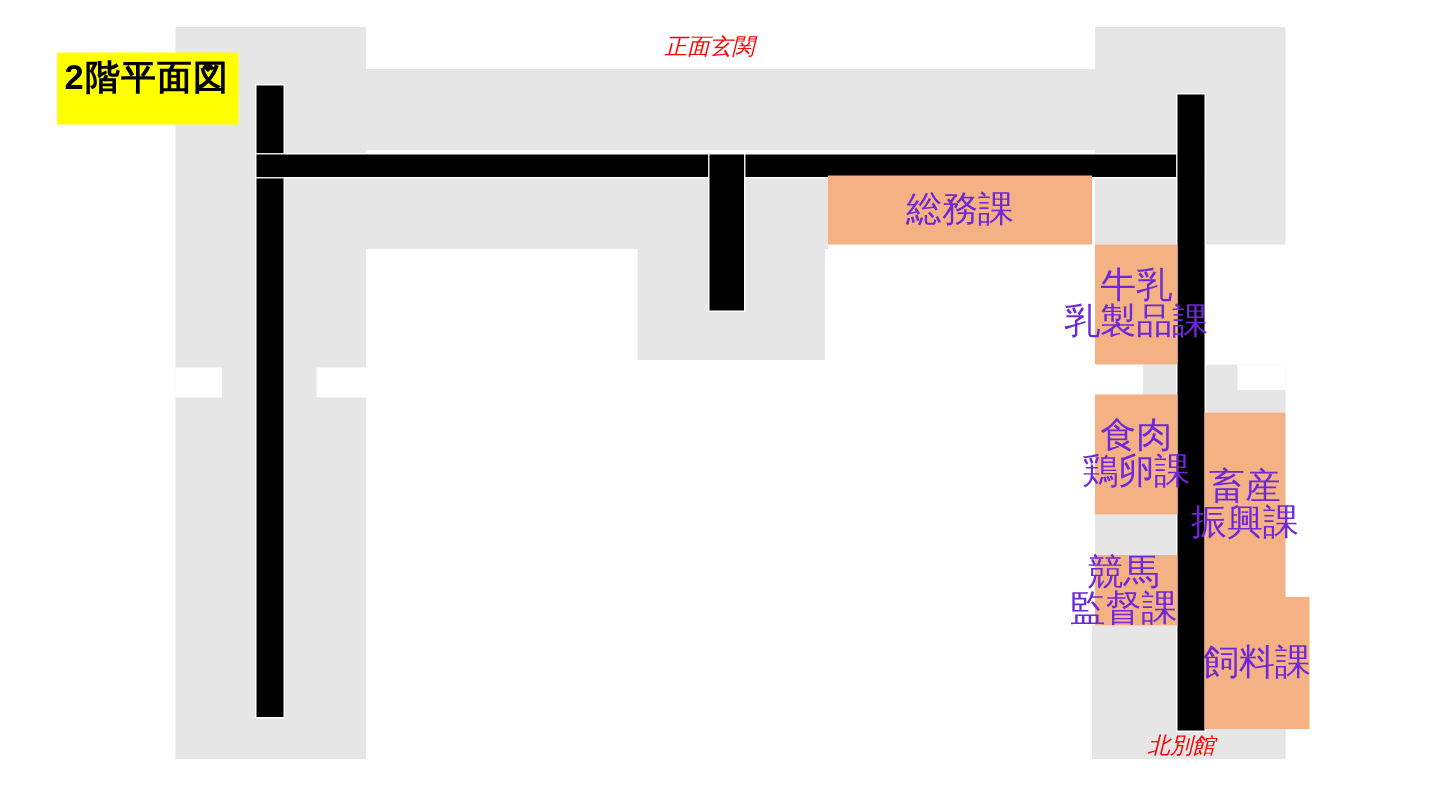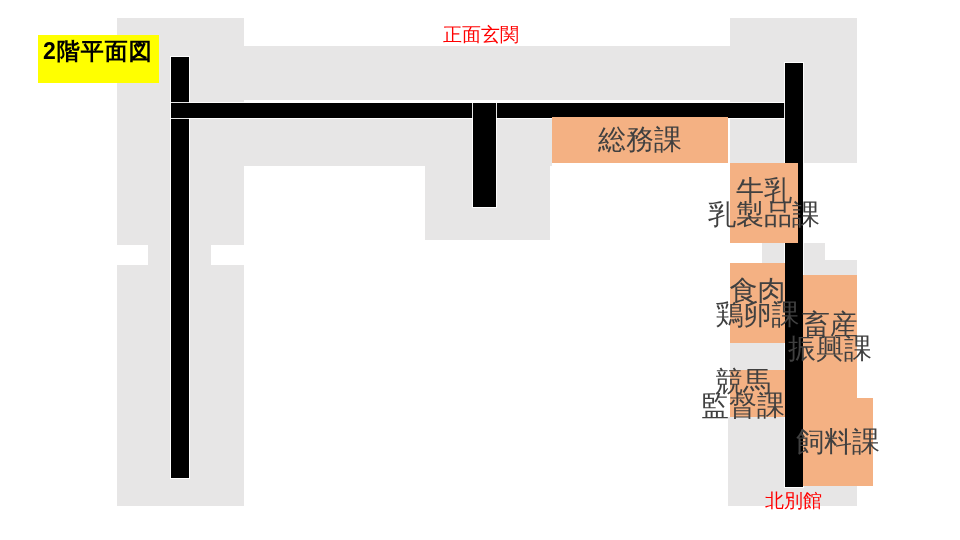--- a/index.html
+++ b/index.html
@@ -6,30 +6,30 @@
   body{font-family:"Liberation Sans","DejaVu Sans",sans-serif;}
   #stage{position:relative;width:960px;height:540px;background:#ffffff;overflow:hidden;}
 
   .floor{position:absolute;background:#e7e6e6;}
   .notch{position:absolute;background:#ffffff;}
   .corridor{position:absolute;background:#000000;box-shadow:0 0 0 1px rgba(255,255,255,0.9);}
 
   .room{
     position:absolute;background:#f4b183;
     display:flex;align-items:center;justify-content:center;
-    color:#404040;font-size:28px;line-height:24px;font-weight:400;
+    color:#6d28d9;font-size:24px;line-height:24px;font-weight:400;
     text-align:center;white-space:pre-line;overflow:visible;
   }
   .room .room-label{white-space:pre-line;flex:none;}
 
   .plan-title{
     position:absolute;left:38px;top:35px;background:#ffff00;color:#000000;
     font-size:23px;font-weight:bold;padding:1px 6px 16px 5px;letter-spacing:1px;
   }
-  .outside-label{position:absolute;color:#ff0000;font-size:19px;white-space:nowrap;}
+  .outside-label{position:absolute;color:#ff0000;font-size:15px;white-space:nowrap;font-style:italic;}
   #front-entrance{left:443px;top:22px;}
   #north-annex{left:765px;top:488px;}
 </style>
 </head>
 <body>
 
 <div id="stage">
 
   <div class="floor" style="left:117px;top:18px;width:127px;height:488px;"></div>
   <div class="floor" style="left:240px;top:46px;width:490px;height:54px;"></div>
@@ -48,21 +48,21 @@
 
   <div class="corridor" style="left:171px;top:57px;width:18px;height:421px;"></div>
   <div class="corridor" style="left:171px;top:103px;width:632px;height:15px;"></div>
   <div class="corridor" style="left:473px;top:103px;width:23px;height:104px;"></div>
   <div class="corridor" style="left:785px;top:63px;width:18px;height:424px;"></div>
 
   <div class="room" style="left:552px;top:117px;width:176px;height:46px;">
     <span class="room-label">総務課</span>
   </div>
 
-  <div class="room" style="left:730px;top:163px;width:68px;height:80px;">
+  <div class="room" style="left:730px;top:163px;width:55px;height:80px;">
     <span class="room-label">牛乳
 乳製品課</span>
   </div>
 
 
   <div class="room" style="left:730px;top:263px;width:55px;height:80px;font-family:Liberation Serif, serif;">
     <span class="room-label">食肉
 鶏卵課</span>
   </div>
 

